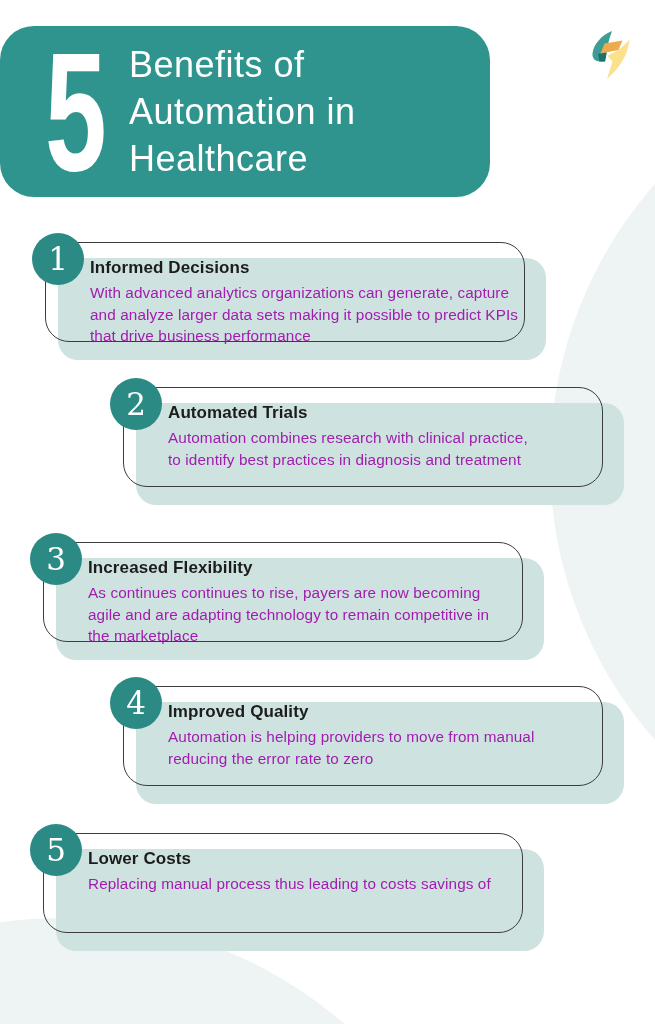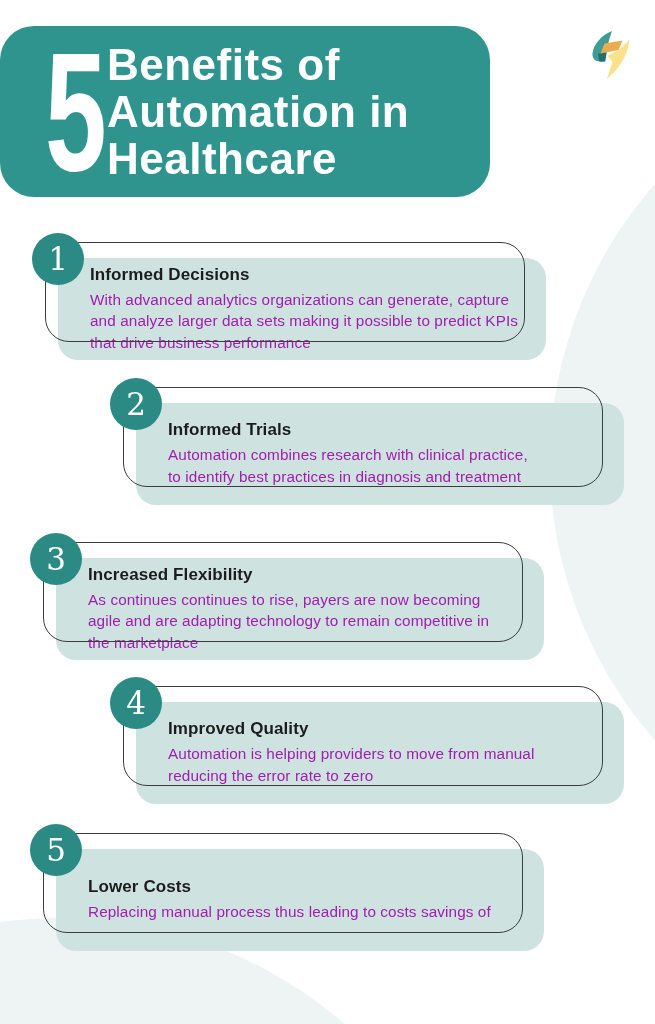--- a/index.html
+++ b/index.html
@@ -20,37 +20,37 @@
   .header {
     position:absolute; left:0; top:26px; width:490px; height:171px;
     background:#2e948d; border-radius:34px; z-index:2;
     display:flex; align-items:center; padding-left:45px;
   }
   .big-number {
     width:62px; color:#ffffff; font-size:168px; font-weight:700; line-height:1;
     transform:scaleX(.66); transform-origin:left center; white-space:nowrap;
   }
   .header-title {
-    color:#ffffff; font-size:44px; font-weight:700;
+    margin-left:22px; color:#ffffff; font-size:36px; font-weight:400;
     line-height:47px; letter-spacing:.5px; white-space:nowrap;
   }
   
   .logo { position:absolute; left:588px; top:30px; width:45px; height:50px; z-index:2; }
 
   
   .card { position:absolute; width:480px; height:100px; z-index:2; }
   .c1 { left:45px;  top:242px; }
   .c2 { left:123px; top:387px; }
   .c3 { left:43px;  top:542px; }
   .c4 { left:123px; top:686px; }
   .c5 { left:43px;  top:833px; }
   .card-fill {
     position:absolute; left:13px; top:16px; width:488px; height:102px;
     background:#cee3e0; border-radius:20px; z-index:1;
-    display:flex; flex-direction:column; justify-content:center;
+    display:flex; flex-direction:column; 
     padding:0 34px 0 32px;
   }
   .card-outline {
     position:absolute; left:0; top:0; width:480px; height:100px;
     border:1.6px solid #3d3d3d; border-radius:24px; z-index:3;
     background:transparent; pointer-events:none;
   }
   .num-circle {
     position:absolute; left:-13px; top:-9px; width:52px; height:52px;
     border-radius:50%; background:#2b8a84; z-index:4;
@@ -92,21 +92,21 @@
     <div class="card-line">that drive business performance</div>
   </div>
   <div class="card-outline"></div>
   <div class="num-circle">
     <span>1</span>
   </div>
 </div>
 
 <div class="card c2">
   <div class="card-fill">
-    <div class="card-title">Informed Trials</div>
+    <div class="card-title">Automated Trials</div>
     <div class="card-line">Automation combines research with clinical practice,</div>
     <div class="card-line">to identify best practices in diagnosis and treatment</div>
   </div>
   <div class="card-outline"></div>
   <div class="num-circle">
     <span>2</span>
   </div>
 </div>
 
 <div class="card c3">

